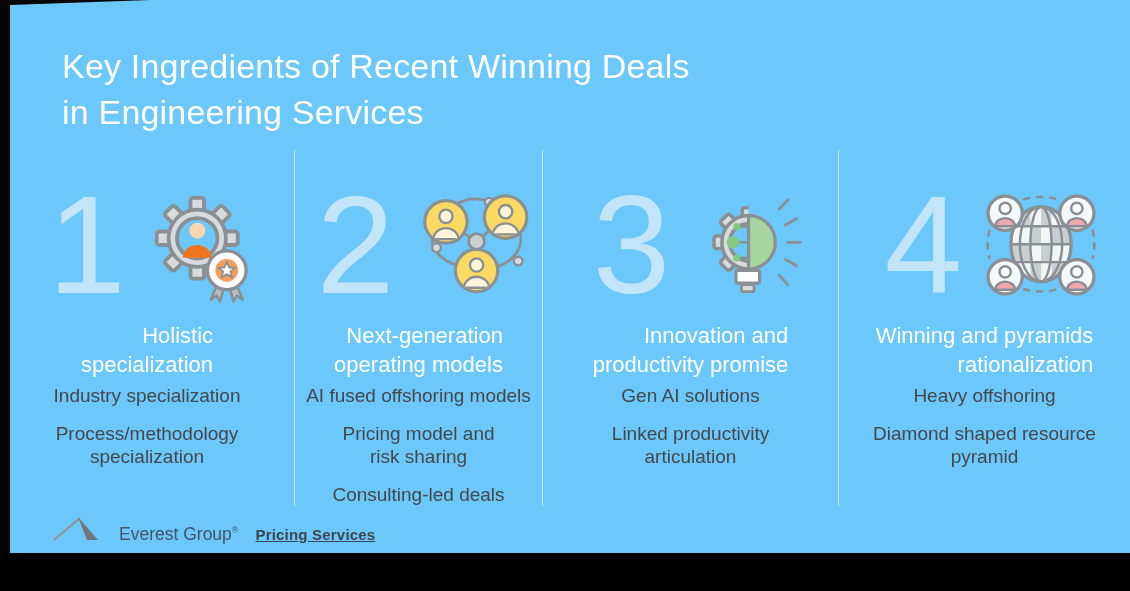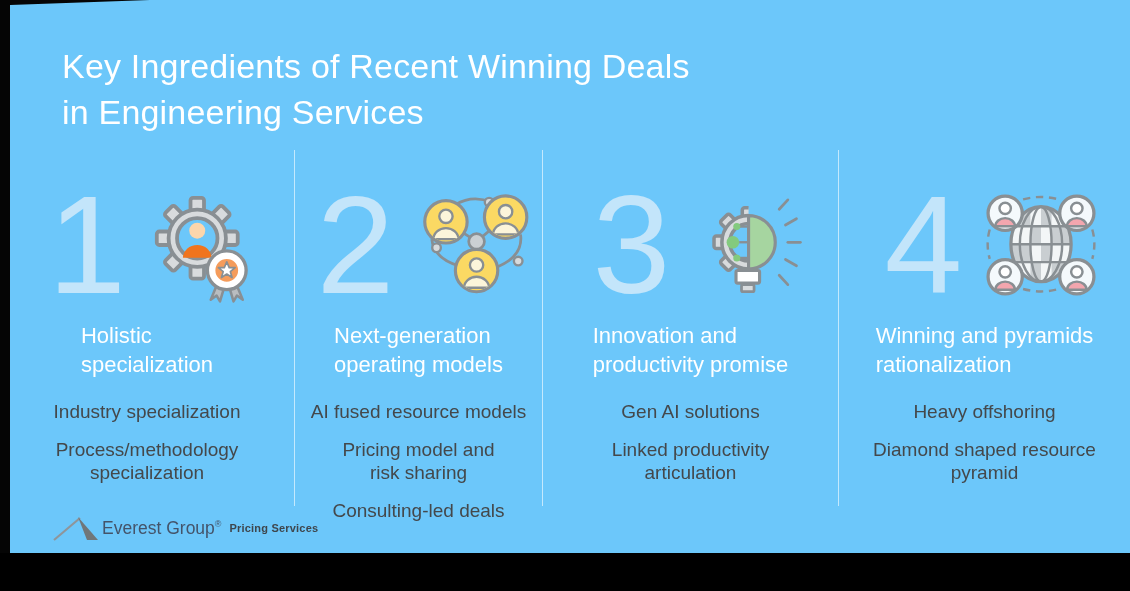--- a/index.html
+++ b/index.html
@@ -14,30 +14,30 @@
   .col-1{width:295px;}
   .col-2{width:248px;}
   .col-3{width:296px;}
   .col-4{width:291px;}
   .col-1,.col-2,.col-3{border-right:1px solid rgba(255,255,255,0.6);}
   .icon-row{height:106px;margin-top:42px;display:flex;align-items:center;justify-content:center;
             padding-left:14px;}
   .num{display:inline-block;font-size:140px;line-height:0.78;font-weight:400;color:#C3E5FA;}
   .icon{display:inline-block;margin-left:22px;}
   .icon svg{display:block;}
-  .heading{margin:24px 4px 0;font-size:22px;font-weight:400;color:#FFFFFF;text-align:left;
+  .heading{margin:24px 4px 0;font-size:22px;font-weight:400;color:#FFFFFF;text-align:right;
            line-height:1.3;white-space:pre-line;}
-  .items{margin-top:22px;}
+  .items{margin-top:6px;}
   .item{margin:0 0 15px;font-size:19px;color:#44484B;text-align:center;line-height:1.21;
         white-space:pre-line;}
-  .footer{position:absolute;left:52px;top:512px;display:flex;align-items:center;}
+  .footer{position:absolute;left:52px;top:512px;display:flex;align-items:flex-end;gap:17px;}
   .brand{margin-left:2px;font-size:17.5px;color:#44546A;padding-bottom:1px;}
   .brand sup{font-size:9px;}
-  .division{margin-left:8px;font-size:11px;font-weight:700;color:#3E464D;padding-bottom:3px;
-            letter-spacing:0.2px;}
+  .division{font-size:15px;font-weight:700;color:#3E464D;padding-bottom:3px;
+            letter-spacing:0.2px;text-decoration:underline;}
 </style>
 </head>
 <body>
 
 <div class="stage">
   <div class="canvas">
 
     <h1 class="title">Key Ingredients of Recent Winning Deals
 in Engineering Services</h1>
 
@@ -125,21 +125,21 @@
                   <circle cx="77" cy="93" r="8.5" fill="#FCF5DA" stroke="#898F93" stroke-width="3"></circle>
                   <path d="M61,122 a16,14 0 0 1 32,0 z" fill="#FCF5DA" stroke="#898F93" stroke-width="3"></path>
                 </g>
               </g>
             </svg>
           </span>
         </div>
         <h2 class="heading">Next-generation
 operating models</h2>
         <div class="items">
-          <p class="item">AI fused resource models</p>
+          <p class="item">AI fused offshoring models</p>
           <p class="item">Pricing model and
 risk sharing</p>
           <p class="item">Consulting-led deals</p>
         </div>
       </section>
 
       <section class="col col-3">
         <div class="icon-row">
           <span class="num">3</span>
           <span class="icon">

